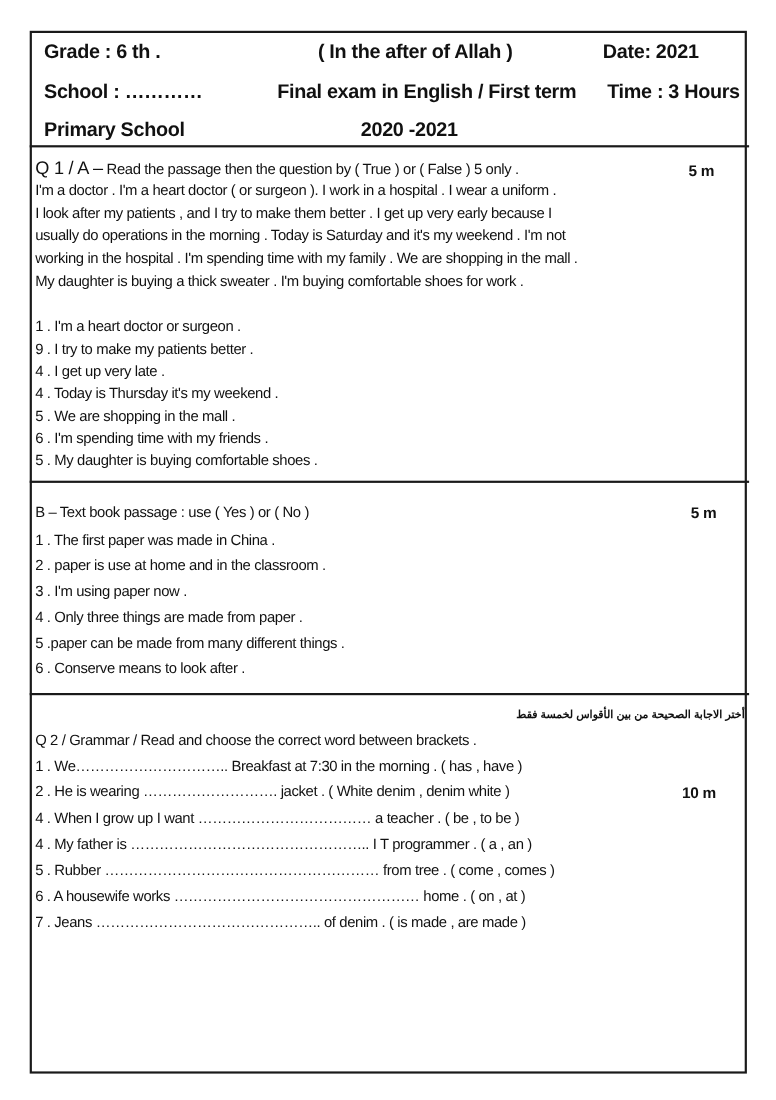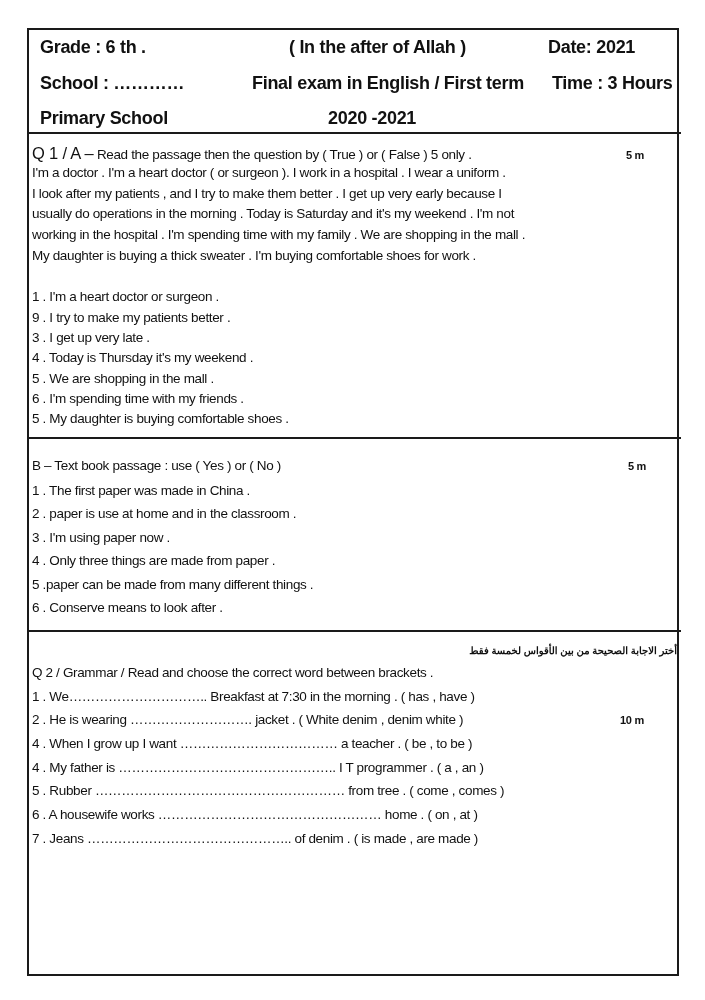--- a/index.html
+++ b/index.html
@@ -1,21 +1,21 @@
 <!DOCTYPE html>
 <html><head>
 <meta charset="utf-8">
 <style>
   html, body { margin:0; padding:0; background:#ffffff; }
   body { width:705px; height:1000px; position:relative; overflow:hidden;
          font-family:"Liberation Sans", "DejaVu Sans", sans-serif; color:#111; }
   .sheet { position:absolute; left:27px; top:28px; width:652px; height:948px;
            border:2px solid #1a1a1a; box-sizing:border-box; }
   .divider { position:absolute; left:27px; width:654px; height:2px; background:#1a1a1a; }
-  .t { position:absolute; white-space:nowrap; font-weight:bold; font-size:11px;
+  .t { position:absolute; white-space:nowrap; font-weight:bold; font-size:14px;
        letter-spacing:-0.3px; line-height:16px; }
   .hdr { font-size:18px; }
   .q-title-big { font-size:16.5px; letter-spacing:-0.2px; }
   .line { position:absolute; left:32px; white-space:nowrap; font-weight:normal;
           font-size:13.5px; letter-spacing:-0.35px; line-height:16px; }
   .arabic { direction:rtl; font-family:Liberation Sans, sans-serif; font-size:10px; font-weight:bold; }
 </style>
 </head>
 <body>
 
@@ -43,21 +43,21 @@
   <span class="t" style="left:626px; top:147px">5 m</span>
 
   <div class="line" style="top:165px">I'm  a doctor . I'm a heart doctor  ( or surgeon ).  I work in a hospital . I wear a uniform .</div>
   <div class="line" style="top:186px"> I  look  after my patients , and I try to make them better . I get  up very early because I</div>
   <div class="line" style="top:206px">usually do operations in the morning . Today is Saturday and it's my weekend . I'm not</div>
   <div class="line" style="top:227px">working in the hospital . I'm spending time with my family . We are shopping in the mall .</div>
   <div class="line" style="top:248px">My daughter is buying a thick sweater . I'm buying comfortable shoes for work .</div>
 
   <div class="line" style="top:289px">1 . I'm a heart doctor or surgeon .</div>
   <div class="line" style="top:310px">9 . I try to make  my patients better .</div>
-  <div class="line" style="top:330px">3 . I get up very late .</div>
+  <div class="line" style="top:330px">4 . I get up very late .</div>
   <div class="line" style="top:350px">4 . Today is Thursday it's my weekend .</div>
   <div class="line" style="top:371px">5 . We are shopping in the  mall .</div>
   <div class="line" style="top:391px">6 . I'm spending time with my friends .</div>
   <div class="line" style="top:411px">5 . My daughter is buying comfortable shoes .</div>
 </div>
 
 <div>
   <div class="line" style="top:458px">B – Text book passage : use ( Yes ) or ( No )</div>
   <span class="t" style="left:628px; top:458px">5 m</span>
 

